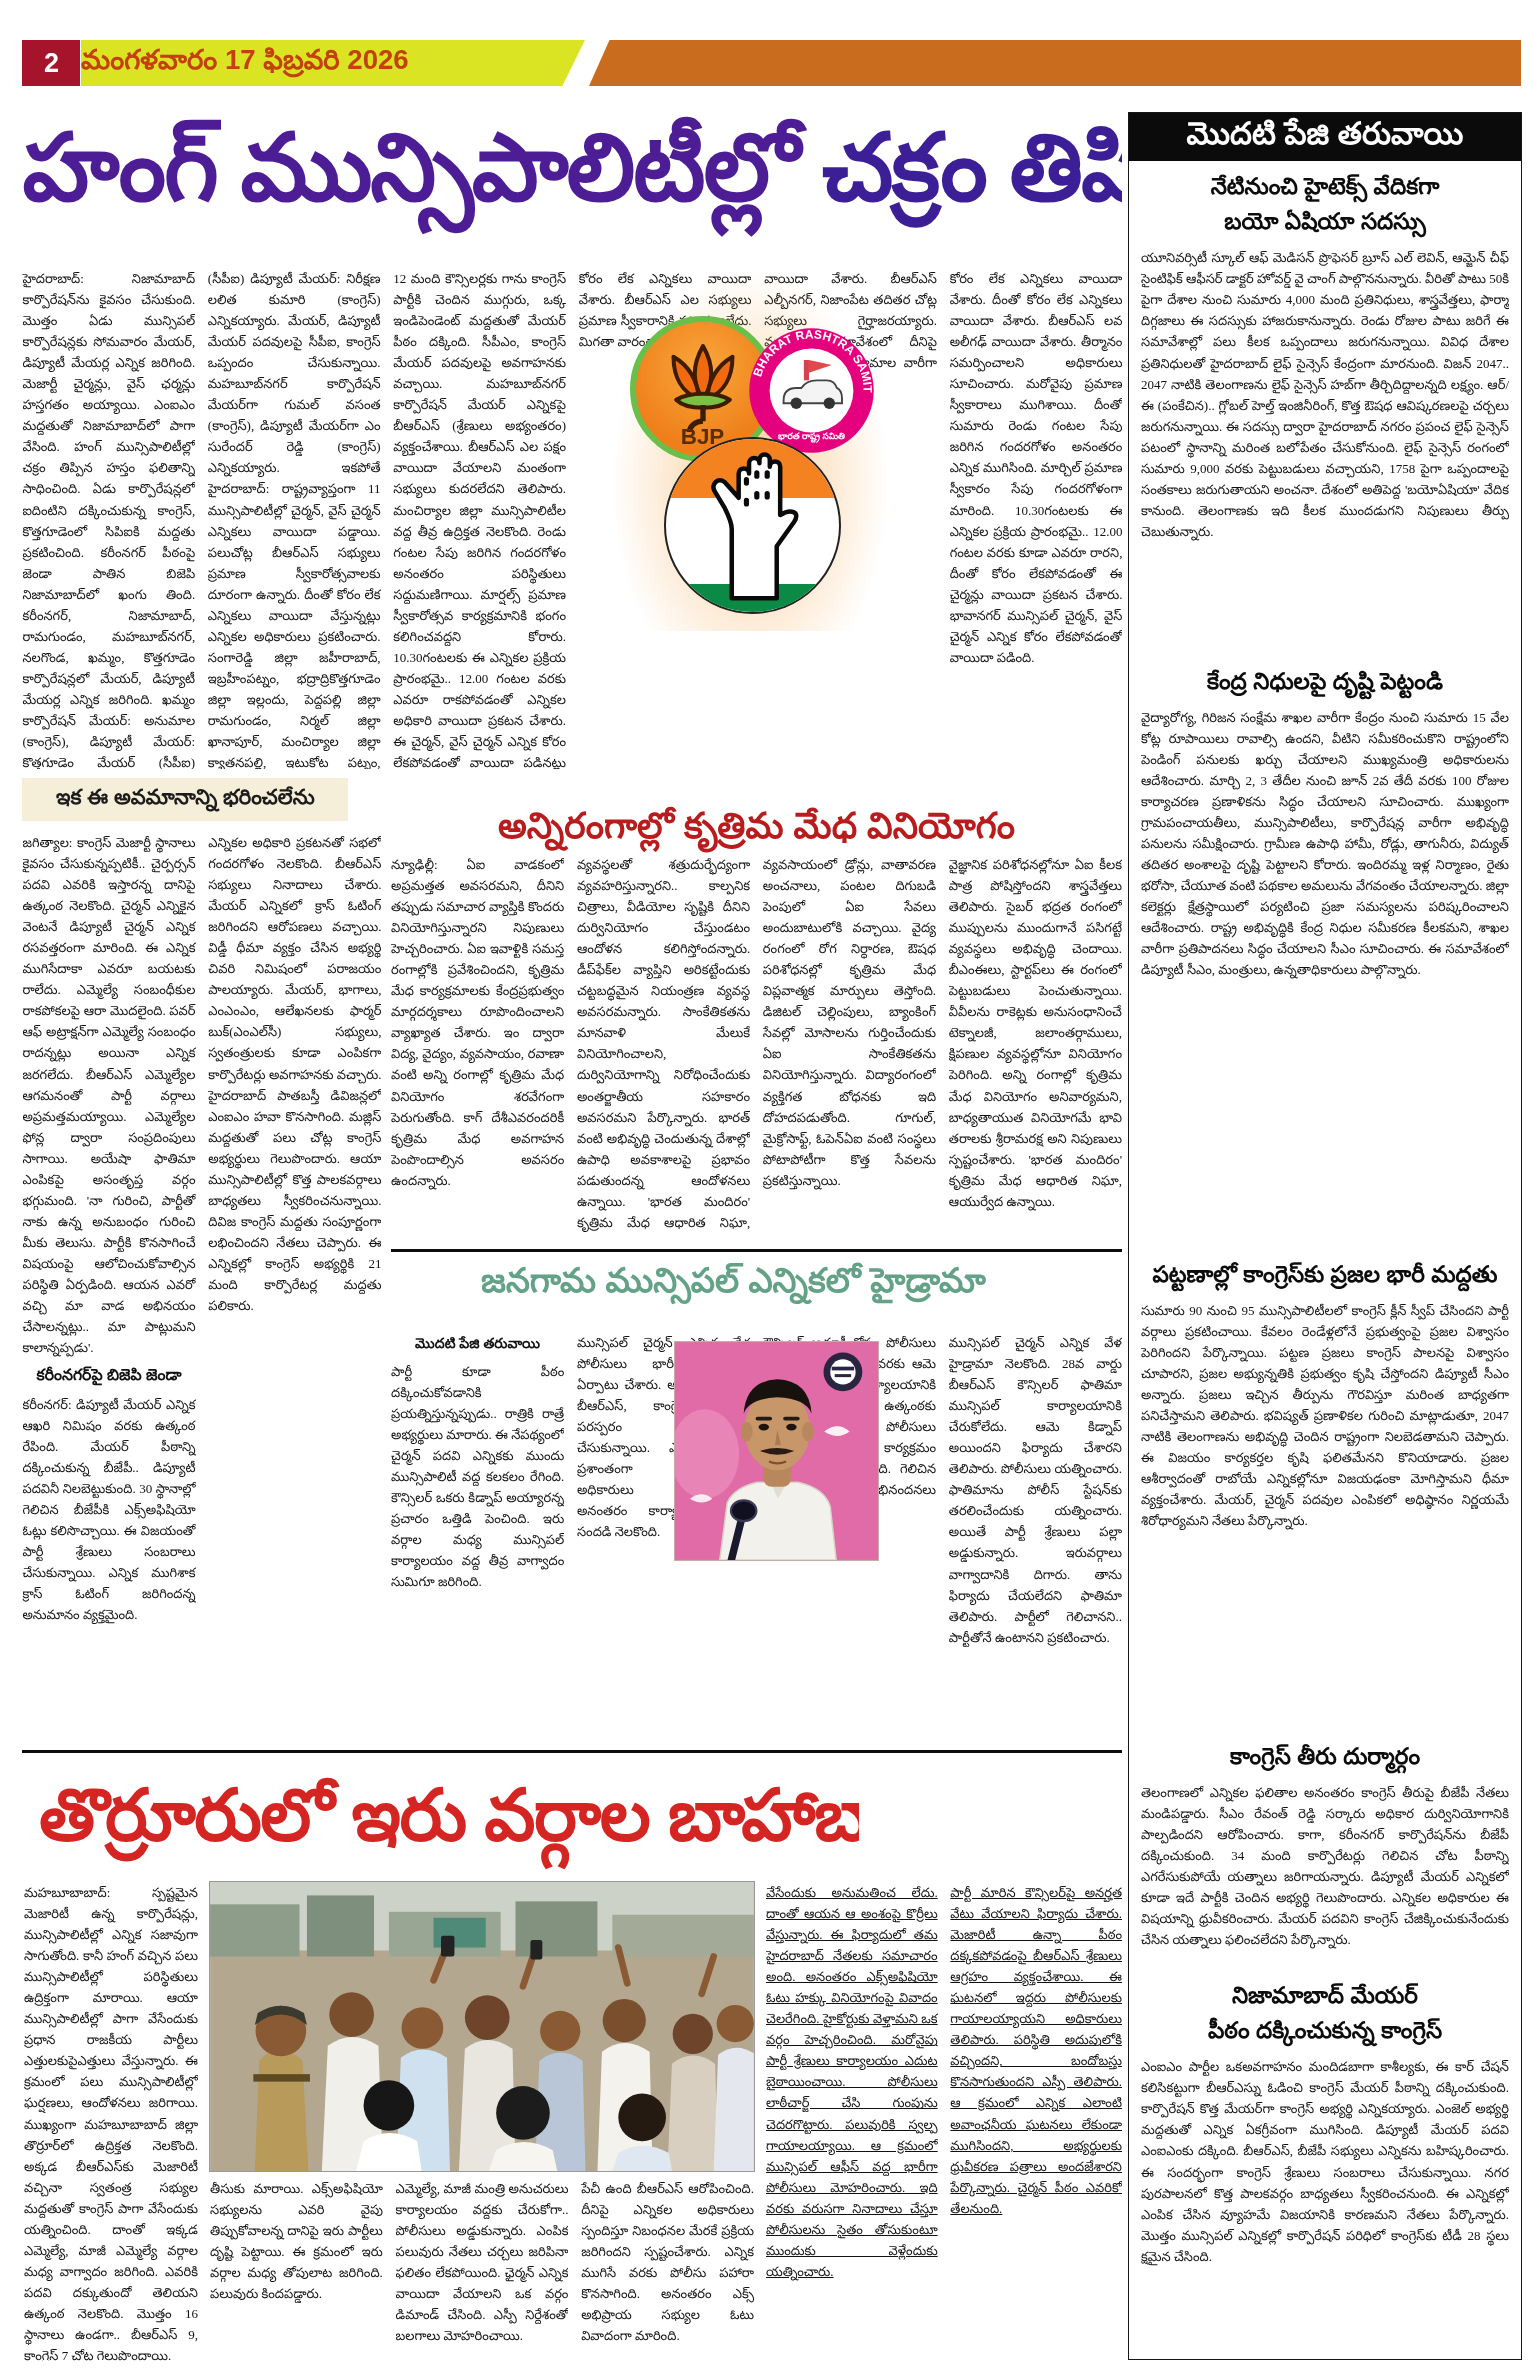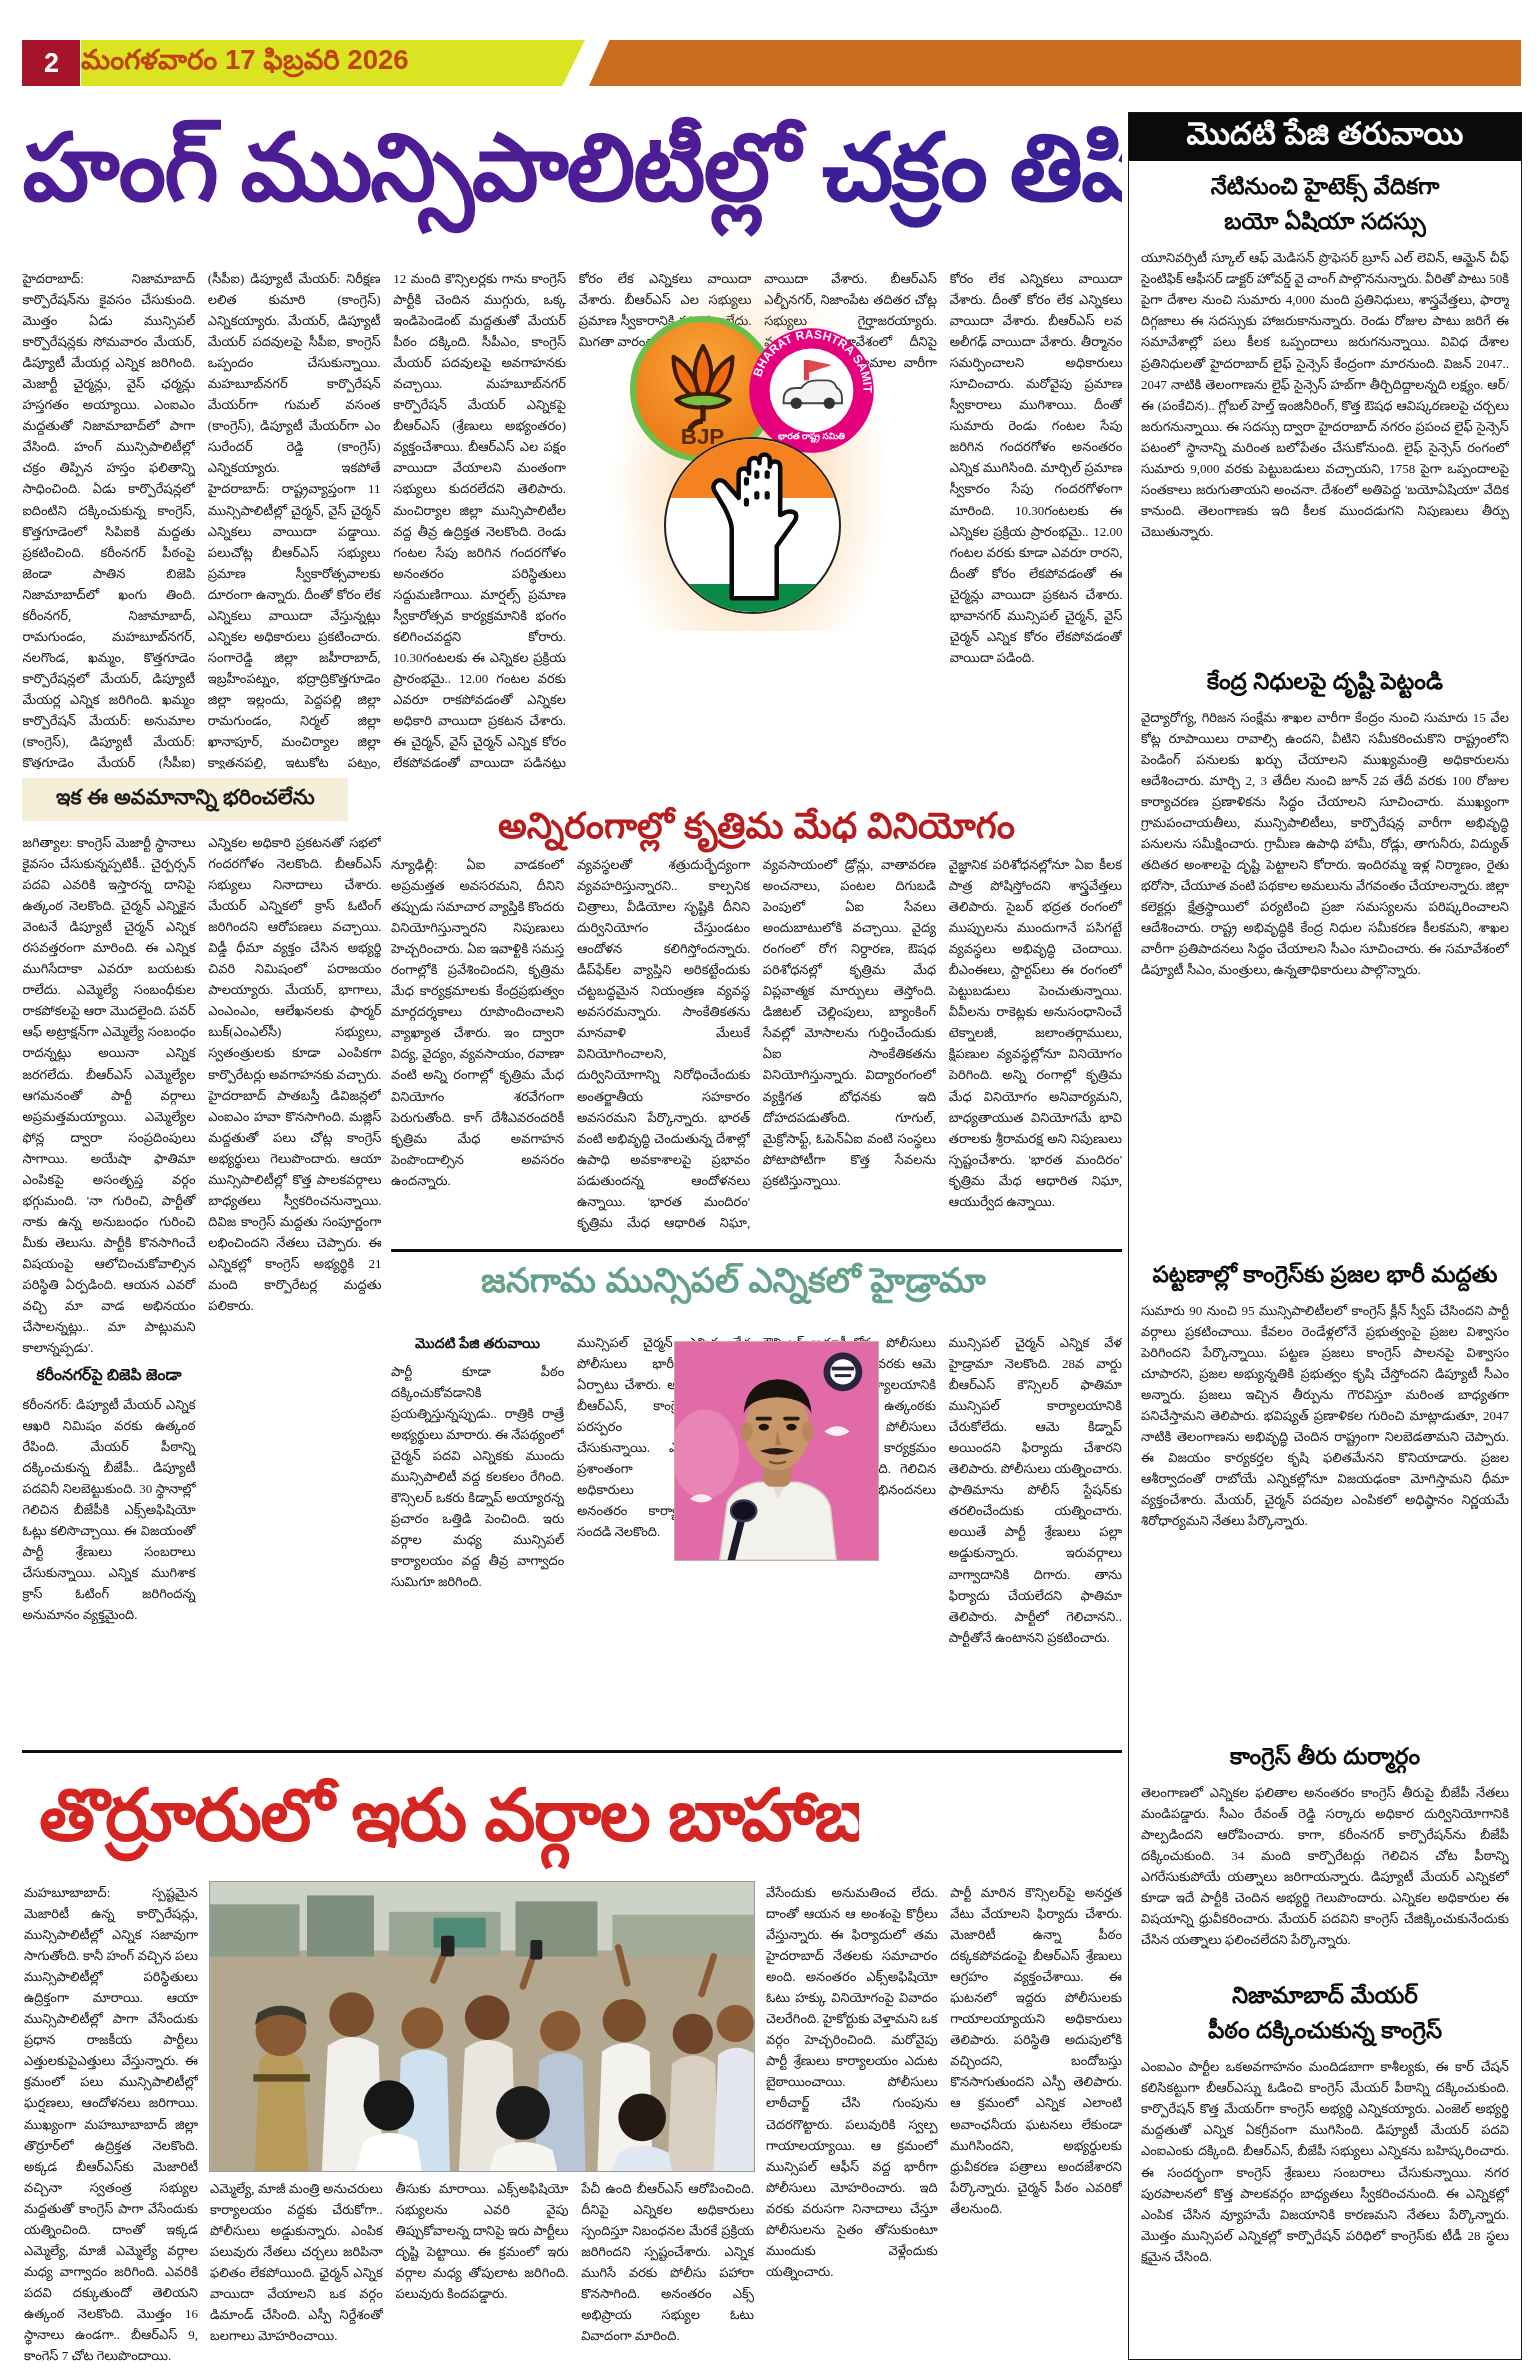--- a/index.html
+++ b/index.html
@@ -68,21 +68,21 @@
 
   
   .th-hl{position:absolute;left:39px;top:1761px;width:820px;height:112px;overflow:hidden;
          font:900 72px/1.5 "Liberation Sans",sans-serif;color:#d52522;letter-spacing:-1.5px;white-space:nowrap;}
   .th-col1{position:absolute;left:24px;top:1882px;width:174px;height:479px;}
   .crowd-photo{position:absolute;left:210px;top:1882px;width:544px;height:289px;overflow:hidden;
                outline:0.7px solid #999;}
   .th-below{position:absolute;left:210px;top:2178px;width:544px;height:182px;display:grid;
             grid-template-columns:repeat(3,1fr);gap:12.7px;overflow:hidden;}
   .th-right{position:absolute;left:766px;top:1882px;width:356px;height:479px;display:grid;
-            grid-template-columns:1fr 1fr;gap:12.7px;overflow:hidden;}
+            grid-template-columns:1fr 1fr;gap:12.7px;overflow:hidden;text-decoration:underline;}
 
   
   .sidebar{position:absolute;left:1128px;top:112px;width:394px;height:2248px;
            border:1.5px solid #161616;box-sizing:border-box;background:#fff;overflow:hidden;}
   .sb-banner{background:#0b0b0b;color:#fff;height:48px;display:flex;align-items:center;justify-content:center;
              font:bold 31px "Liberation Sans",sans-serif;}
   .sb-art{padding:7.5px 12px 0 12px;box-sizing:border-box;overflow:hidden;}
   .sb-title{font:bold 23px "Liberation Sans",sans-serif;text-align:center;line-height:1.55;color:#0d0d0d;}
   .sb-body{margin-top:7.5px;}
   .h1a{height:495px;}.h2a{height:593px;}.h3a{height:482px;}.h4a{height:239px;}.h5a{height:379px;}
@@ -286,22 +286,22 @@
           <path d="M196 388 L206 348 Q240 326 278 348 L284 388 Z" fill="#ffffff"></path>
         <circle cx="420" cy="310" r="36" fill="#1c1c1c"></circle>
           <path d="M374 388 L384 360 Q420 338 460 360 L466 388 Z" fill="#f6f5f0"></path>
         <circle cx="580" cy="316" r="32" fill="#241a12"></circle>
           <path d="M540 388 L548 364 Q580 344 616 364 L620 388 Z" fill="#dfe7f0"></path>
       </g>
     </svg>
   </div>
 
   <div class="th-below">
+    <div class="col">తీసుకు మారాయి. ఎక్స్‌అఫిషియో సభ్యులను ఎవరి వైపు తిప్పుకోవాలన్న దానిపై ఇరు పార్టీలు దృష్టి పెట్టాయి. ఈ క్రమంలో ఇరు వర్గాల మధ్య తోపులాట జరిగింది. పలువురు కిందపడ్డారు.</div>
     <div class="col">ఎమ్మెల్యే, మాజీ మంత్రి అనుచరులు కార్యాలయం వద్దకు చేరుకోగా.. పోలీసులు అడ్డుకున్నారు. ఎంపిక పలువురు నేతలు చర్చలు జరిపినా ఫలితం లేకపోయింది. ఛైర్మన్ ఎన్నిక వాయిదా వేయాలని ఒక వర్గం డిమాండ్ చేసింది. ఎస్పీ నిర్దేశంతో బలగాలు మోహరించాయి.</div>
-    <div class="col">తీసుకు మారాయి. ఎక్స్‌అఫిషియో సభ్యులను ఎవరి వైపు తిప్పుకోవాలన్న దానిపై ఇరు పార్టీలు దృష్టి పెట్టాయి. ఈ క్రమంలో ఇరు వర్గాల మధ్య తోపులాట జరిగింది. పలువురు కిందపడ్డారు.</div>
     <div class="col">పేచీ ఉంది బీఆర్ఎస్ ఆరోపించింది. దీనిపై ఎన్నికల అధికారులు స్పందిస్తూ నిబంధనల మేరకే ప్రక్రియ జరిగిందని స్పష్టంచేశారు. ఎన్నిక ముగిసే వరకు పోలీసు పహారా కొనసాగింది. అనంతరం ఎక్స్ అభిప్రాయ సభ్యుల ఓటు వివాదంగా మారింది.</div>
   </div>
   <div class="th-right">
     <div class="col">వేసేందుకు అనుమతించ లేదు. దాంతో ఆయన ఆ అంశంపై కొర్రీలు వేస్తున్నారు. ఈ ఫిర్యాదులో తమ హైదరాబాద్ నేతలకు సమాచారం అంది. అనంతరం ఎక్స్అఫిషియో ఓటు హక్కు వినియోగంపై వివాదం చెలరేగింది. హైకోర్టుకు వెళ్తామని ఒక వర్గం హెచ్చరించింది. మరోవైపు పార్టీ శ్రేణులు కార్యాలయం ఎదుట బైఠాయించాయి. పోలీసులు లాఠీచార్జ్ చేసి గుంపును చెదరగొట్టారు. పలువురికి స్వల్ప గాయాలయ్యాయి. ఆ క్రమంలో మున్సిపల్ ఆఫీస్ వద్ద భారీగా పోలీసులు మోహరించారు. ఇది వరకు వరుసగా నినాదాలు చేస్తూ పోలీసులను సైతం తోసుకుంటూ ముందుకు వెళ్లేందుకు యత్నించారు.</div>
     <div class="col">పార్టీ మారిన కౌన్సిలర్‌పై అనర్హత వేటు వేయాలని ఫిర్యాదు చేశారు. మెజారిటీ ఉన్నా పీఠం దక్కకపోవడంపై బీఆర్ఎస్ శ్రేణులు ఆగ్రహం వ్యక్తంచేశాయి. ఈ ఘటనలో ఇద్దరు పోలీసులకు గాయాలయ్యాయని అధికారులు తెలిపారు. పరిస్థితి అదుపులోకి వచ్చిందని, బందోబస్తు కొనసాగుతుందని ఎస్పీ తెలిపారు. ఆ క్రమంలో ఎన్నిక ఎలాంటి అవాంఛనీయ ఘటనలు లేకుండా ముగిసిందని, అభ్యర్థులకు ధ్రువీకరణ పత్రాలు అందజేశారని పేర్కొన్నారు. చైర్మన్ పీఠం ఎవరికో తేలనుంది.</div>
   </div>
 
   <div class="sidebar">
     <div class="sb-banner">
       <span>మొదటి పేజి తరువాయి</span>

